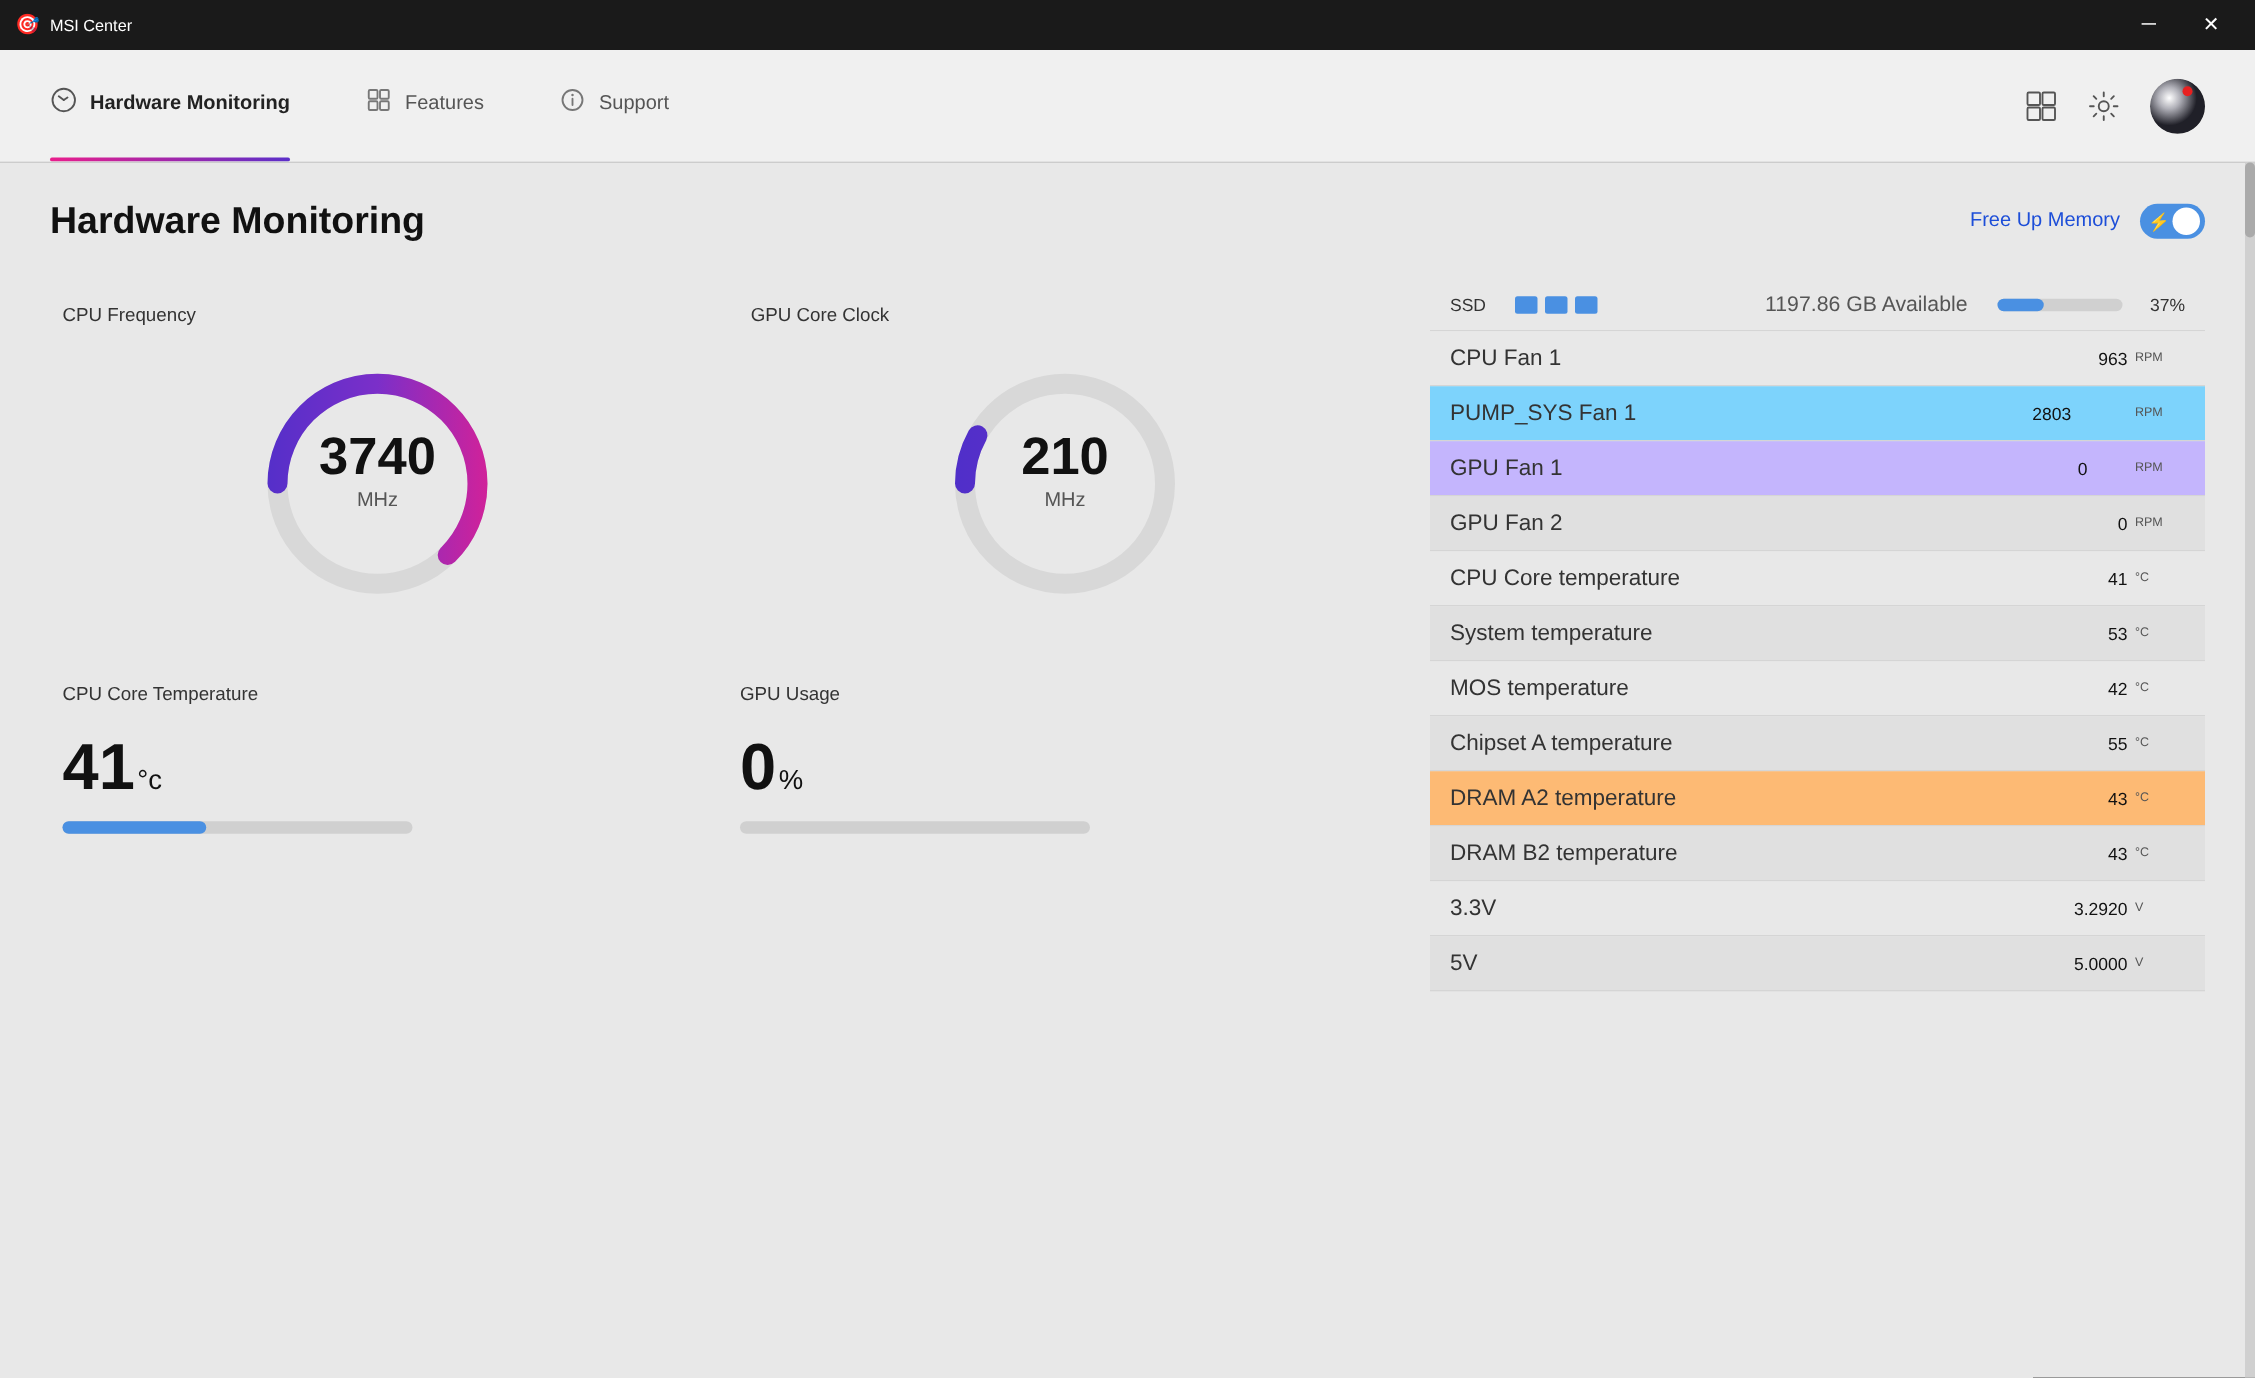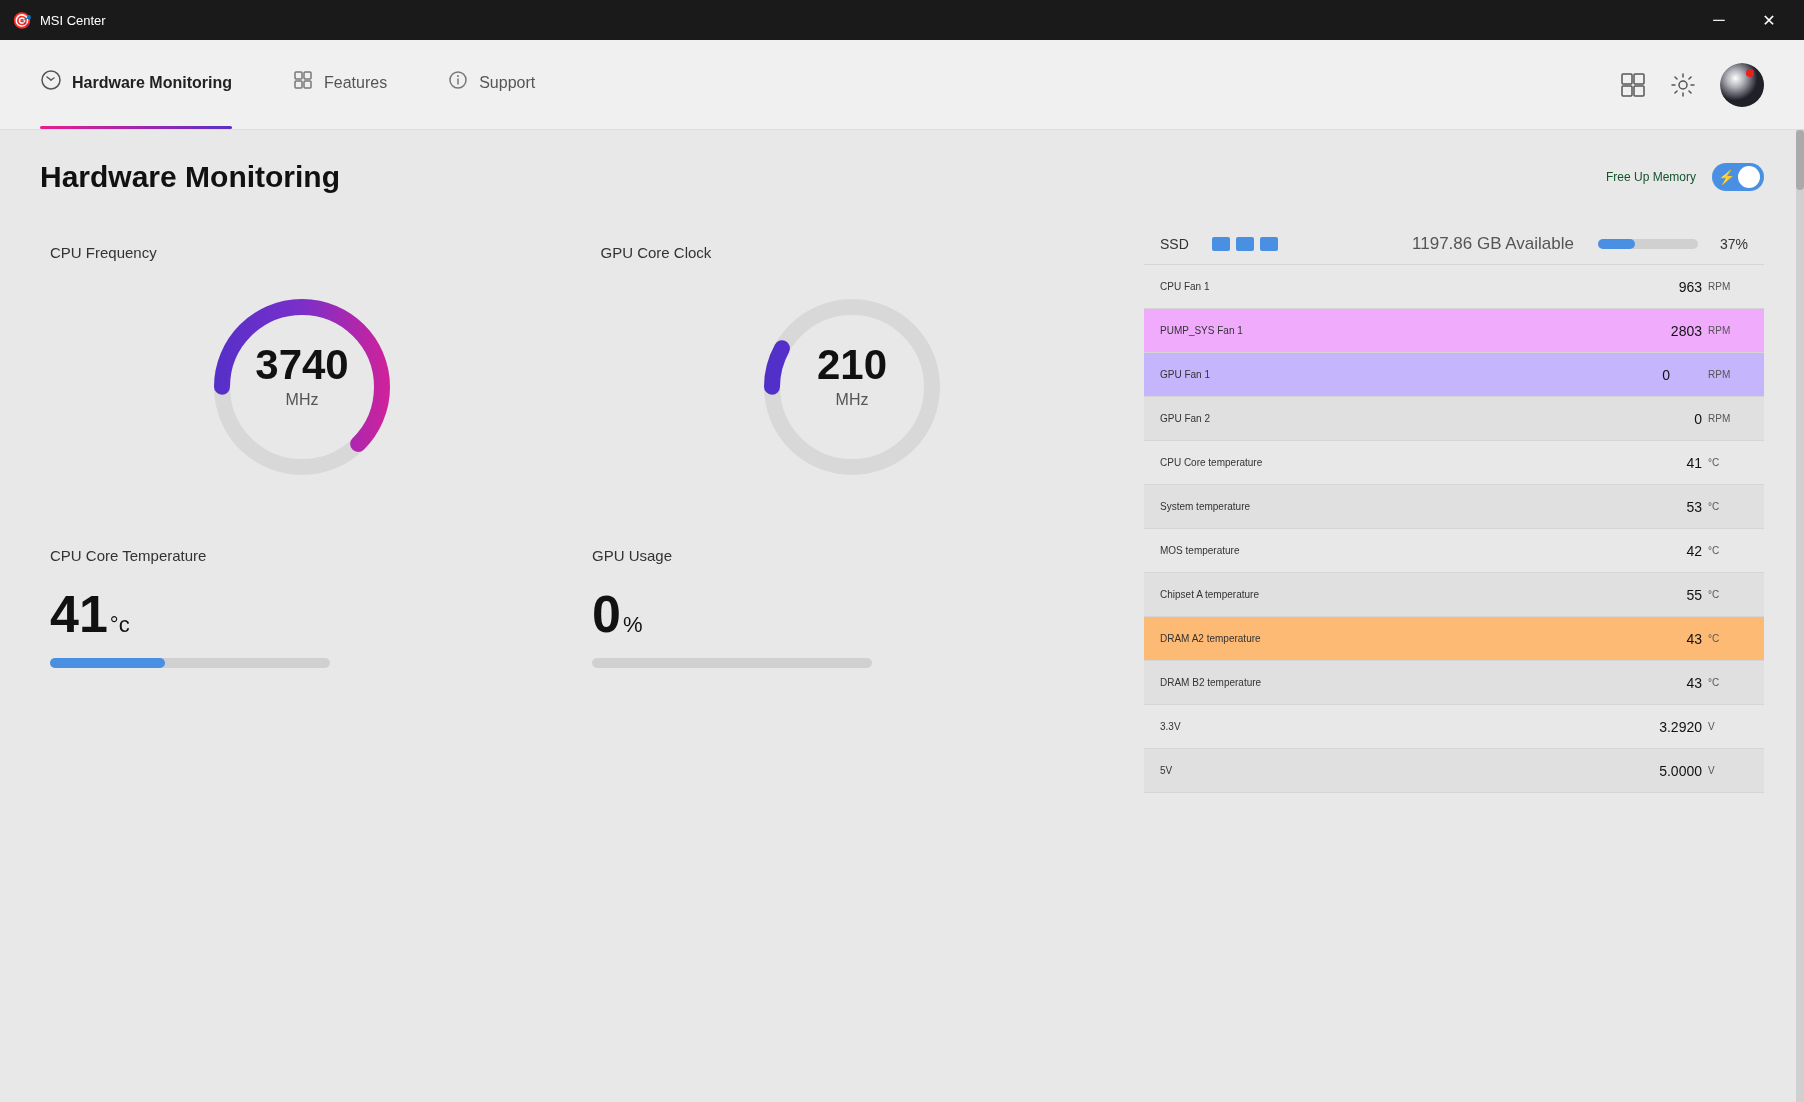--- a/index.html
+++ b/index.html
@@ -128,22 +128,22 @@
       font-size: 30px;
       font-weight: 700;
       color: #111;
     }
     .free-memory-section {
       display: flex;
       align-items: center;
       gap: 16px;
     }
     .free-memory-label {
-      font-size: 12px;
-      color: #14532d;
+      font-size: 16px;
+      color: #1d4ed8;
       font-weight: 400;
     }
     .toggle-on {
       width: 52px;
       height: 28px;
       background: #4a90e2;
       border-radius: 14px;
       display: flex;
       align-items: center;
       padding: 0 4px;
@@ -218,21 +218,21 @@
       border-bottom: 1px solid #d5d5d5;
       min-height: 44px;
     }
     .sensor-row.shaded {
       background: #e0e0e0;
     }
     .sensor-row.white {
       background: #e8e8e8;
     }
     .sensor-name {
-      font-size: 10px;
+      font-size: 18px;
       color: #333;
     }
     .sensor-value {
       font-size: 14px;
       color: #111;
       text-align: right;
       padding-right: 6px;
       min-width: 70px;
     }
     .sensor-unit {
@@ -452,21 +452,21 @@
         </div>
         <span class="ssd-pct">37%</span>
       </div>
 
       <div id="sensor-table">
           <div class="sensor-row white" style="display: grid; grid-template-columns: 1fr auto auto; align-items: center; padding: 10px 16px; border-bottom: 1px solid rgb(213, 213, 213); min-height: 44px; background: rgb(232, 232, 232);">
       <span class="sensor-name">CPU Fan 1</span>
       <span class="sensor-value">963</span>
       <span class="sensor-unit">RPM</span>
     </div>
-          <div class="sensor-row shaded" style="display: grid; grid-template-columns: 1fr auto auto; align-items: center; padding: 10px 16px; border-bottom: 1px solid rgb(213, 213, 213); min-height: 44px; background: #f0abfc;">
+          <div class="sensor-row shaded" style="display: grid; grid-template-columns: 1fr auto auto; align-items: center; padding: 10px 16px; border-bottom: 1px solid rgb(213, 213, 213); min-height: 44px; background: #7dd3fc; gap: 45px;">
       <span class="sensor-name">PUMP_SYS Fan 1</span>
       <span class="sensor-value">2803</span>
       <span class="sensor-unit">RPM</span>
     </div>
           <div class="sensor-row white" style="display: grid; grid-template-columns: 1fr auto auto; align-items: center; padding: 10px 16px; border-bottom: 1px solid rgb(213, 213, 213); min-height: 44px; background: #c4b5fd; gap: 32px;">
       <span class="sensor-name">GPU Fan 1</span>
       <span class="sensor-value">0</span>
       <span class="sensor-unit">RPM</span>
     </div>
           <div class="sensor-row shaded" style="display: grid; grid-template-columns: 1fr auto auto; align-items: center; padding: 10px 16px; border-bottom: 1px solid rgb(213, 213, 213); min-height: 44px; background: rgb(224, 224, 224);">

